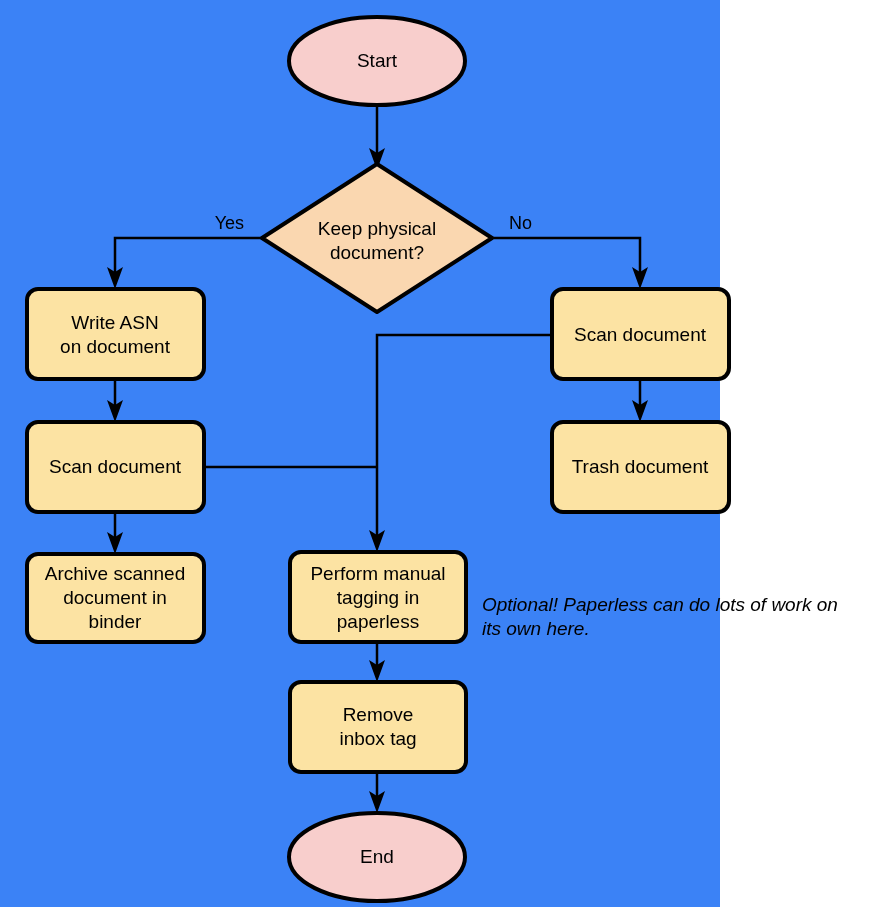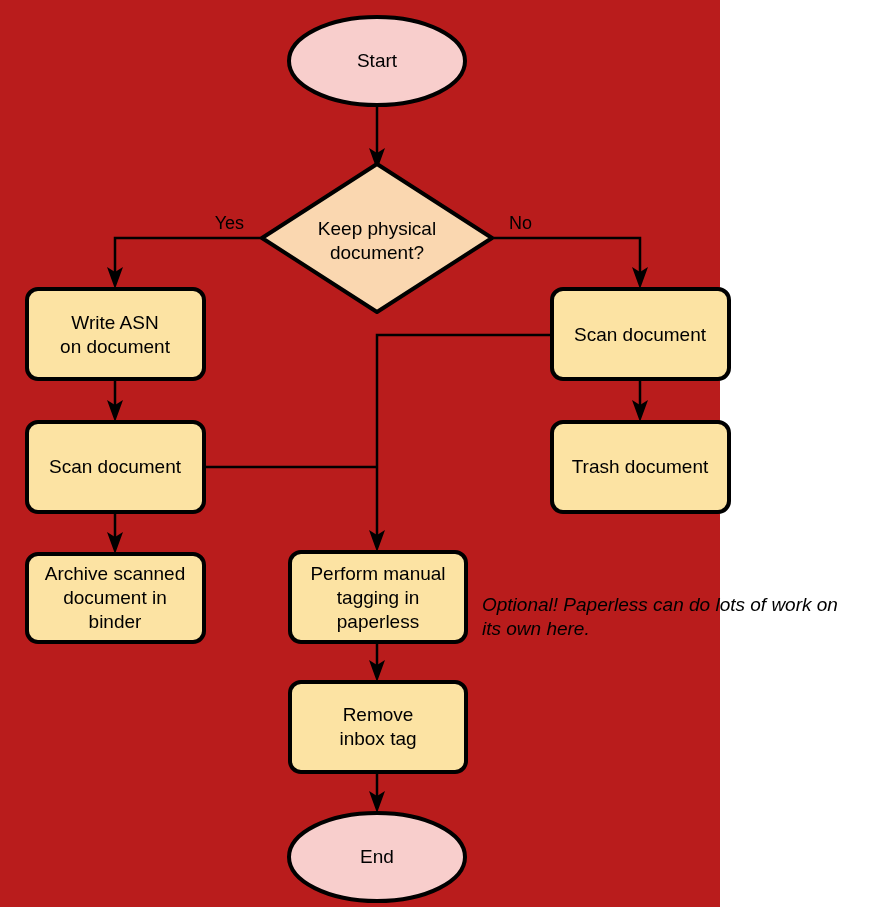--- a/index.html
+++ b/index.html
@@ -11,21 +11,21 @@
   body {
     width: 888px;
     height: 907px;
     font-family: "Liberation Sans", sans-serif;
     overflow: hidden;
   }
   #flowchart-root {
     position: relative;
     width: 720px;
     height: 907px;
-    background: #b91c1c;
+    background: #3b82f6;
   }
   svg#flowchart-canvas {
     display: block;
     width: 888px;
     height: 907px;
   }
   .node-shape {
     stroke: #000000;
     stroke-width: 4;
     stroke-linejoin: round;

